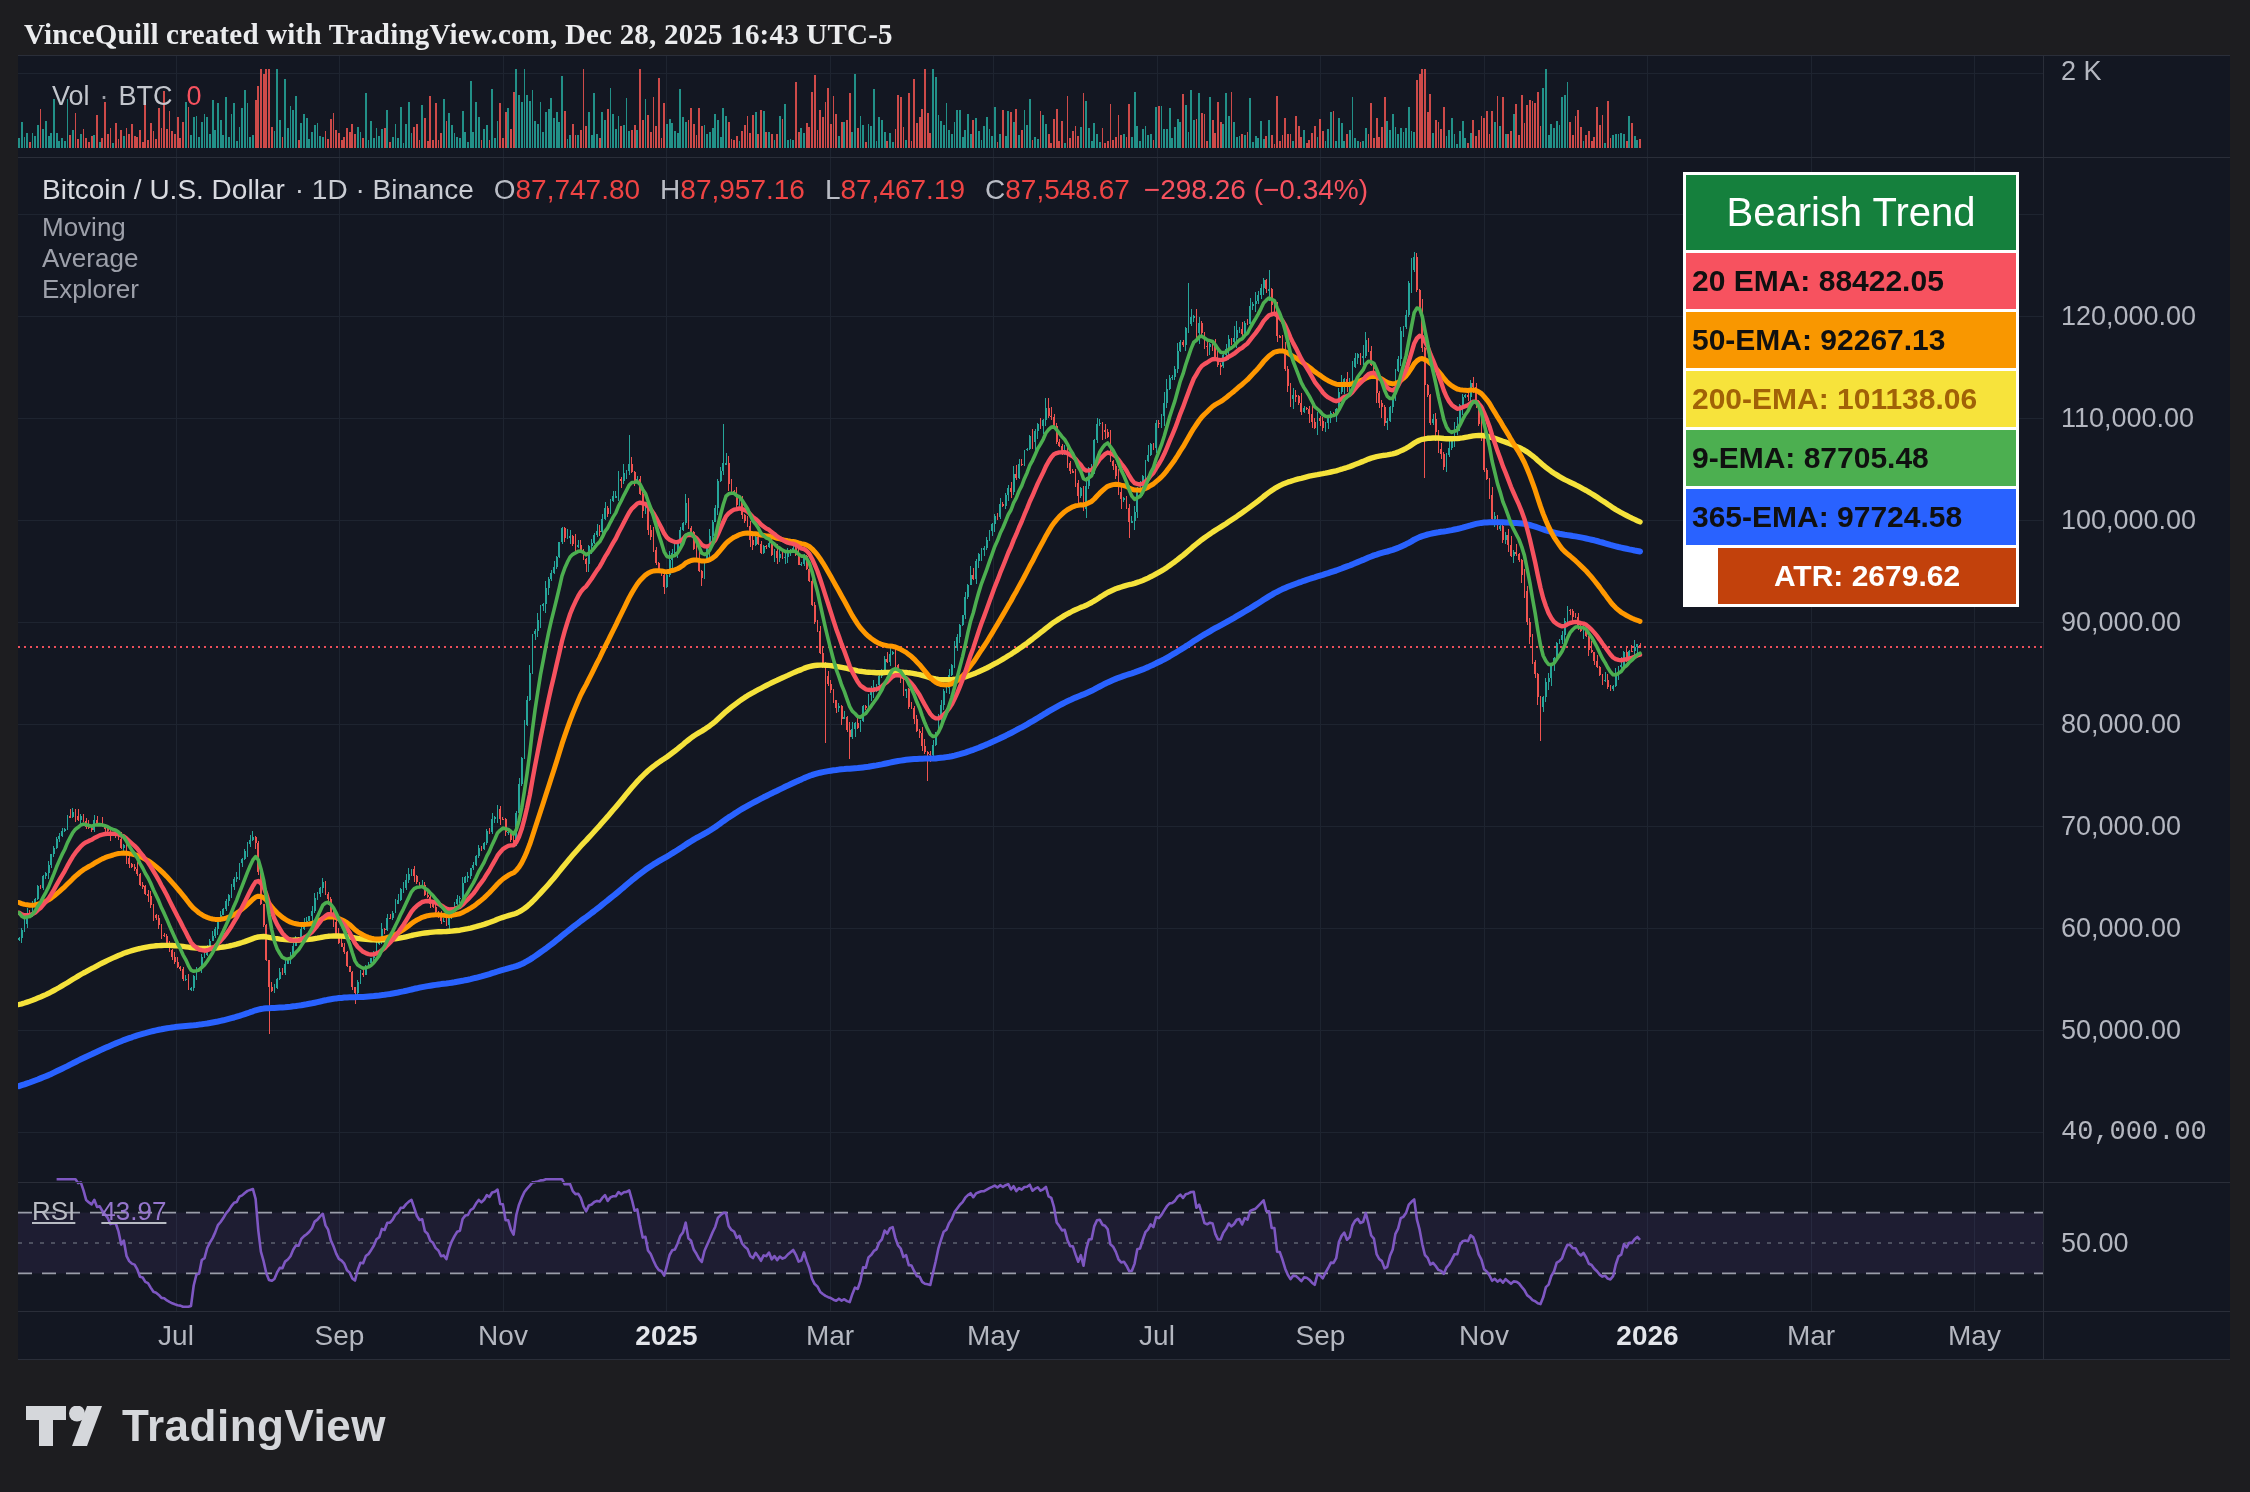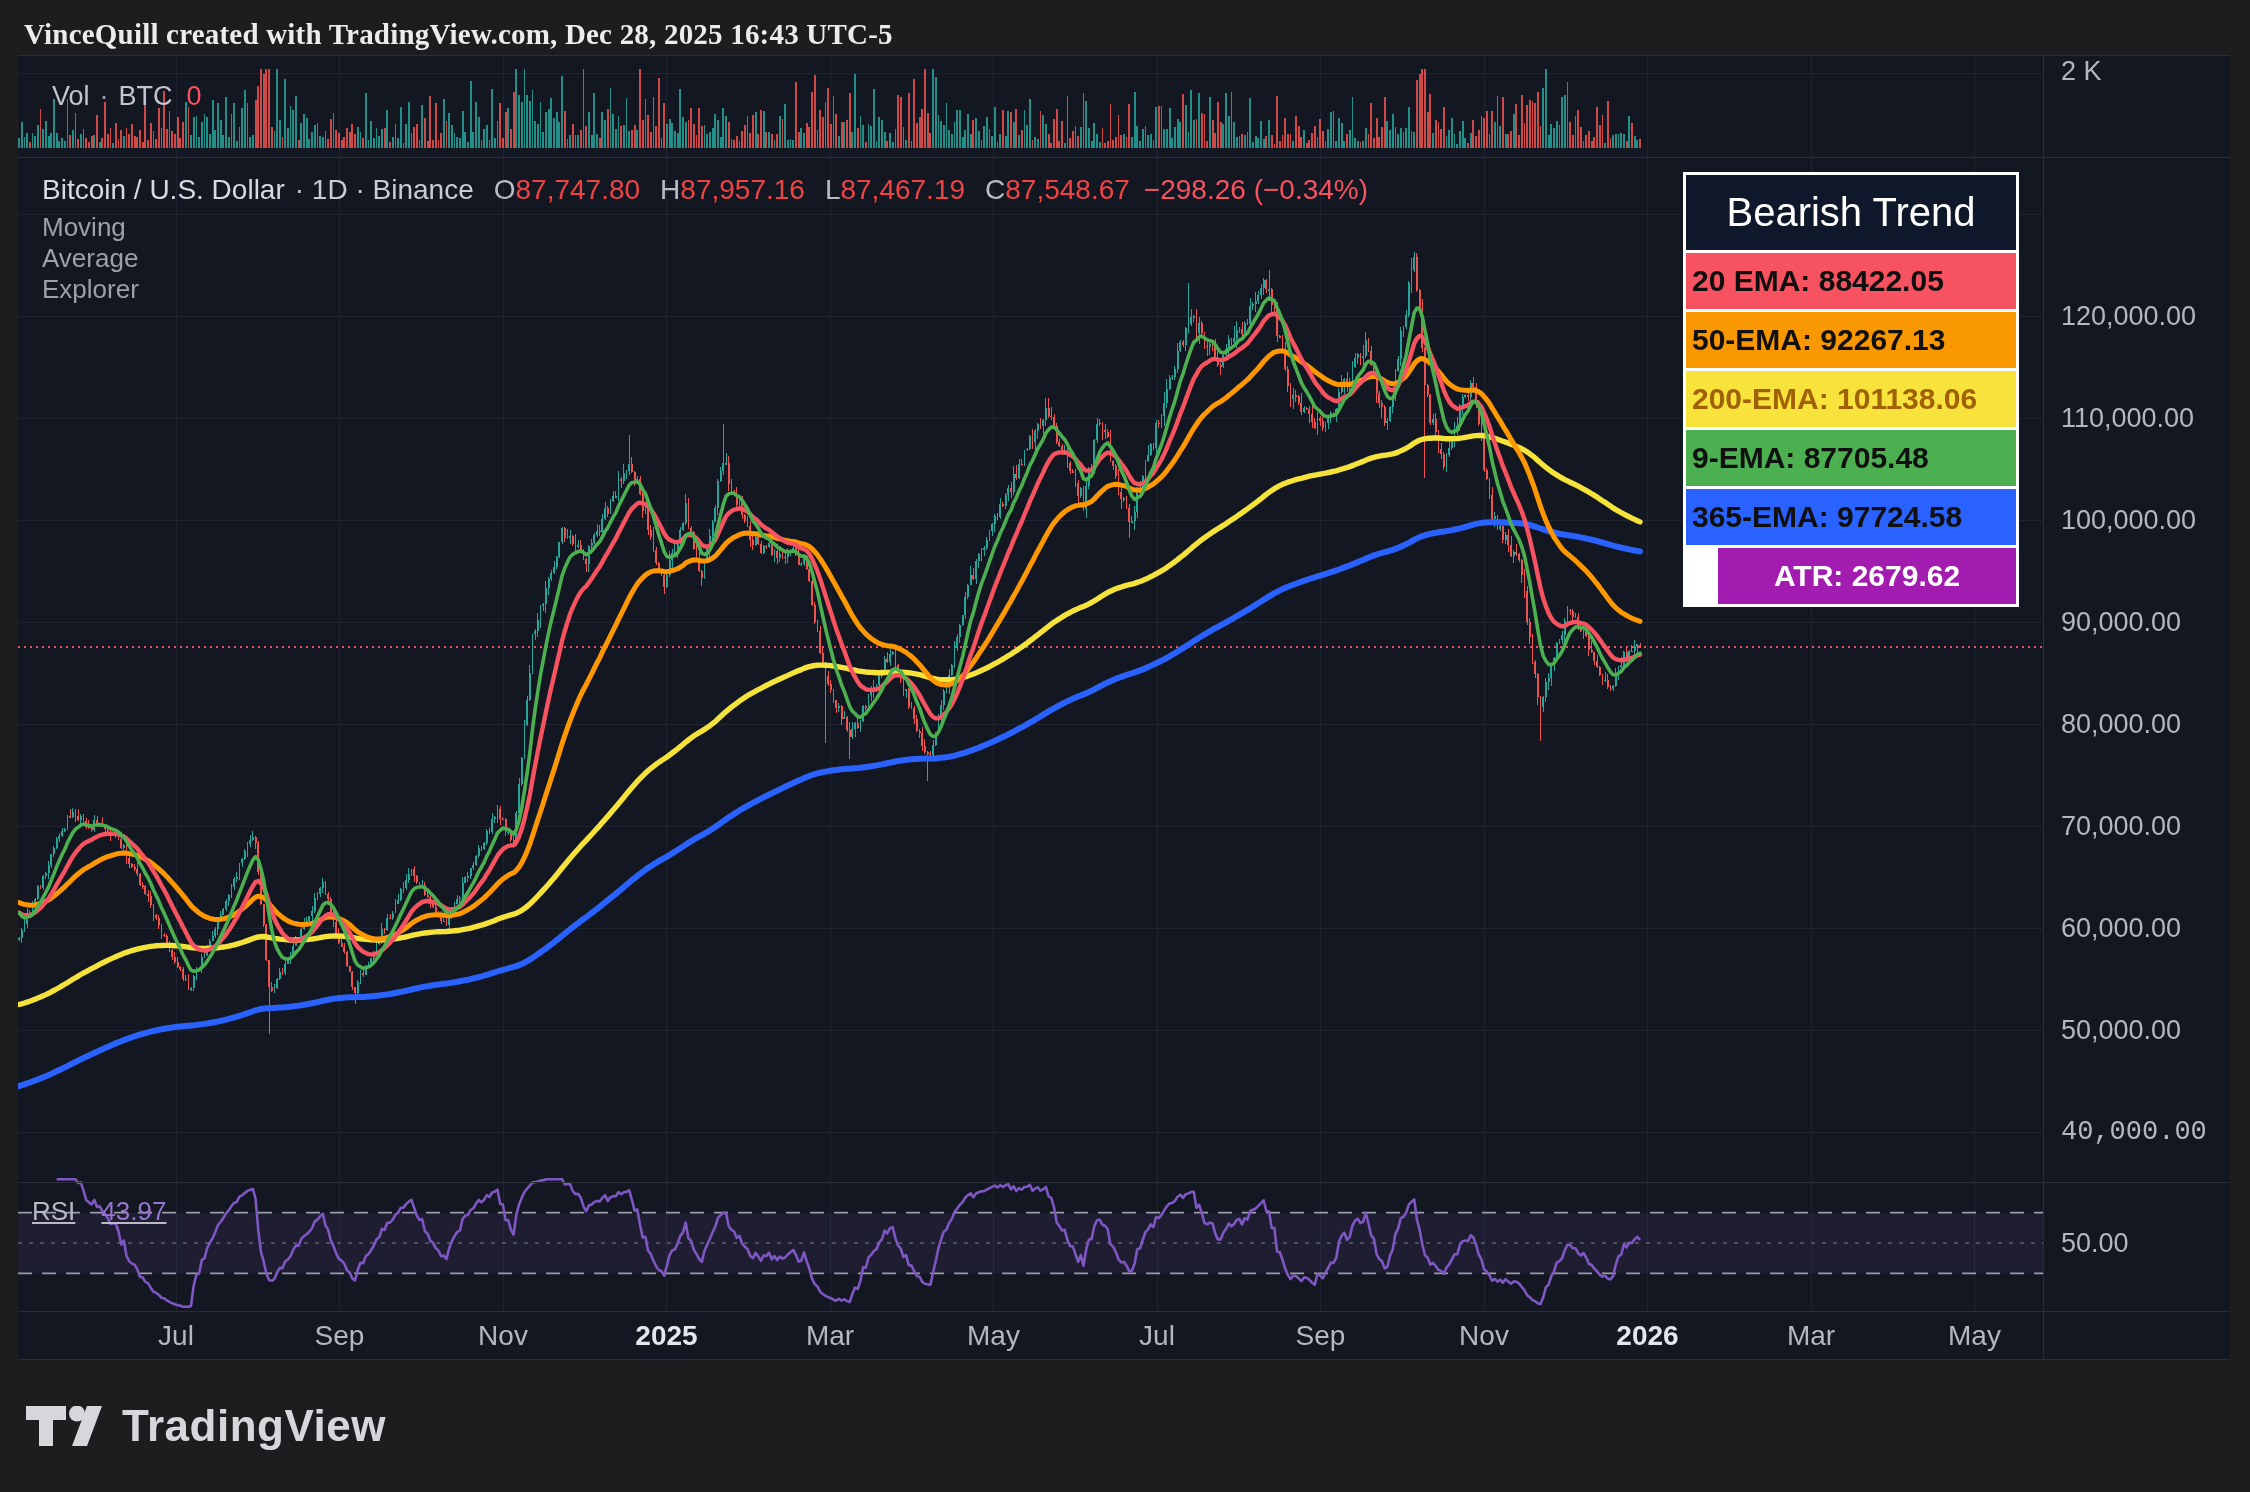--- a/index.html
+++ b/index.html
@@ -112,28 +112,28 @@
   <div id="vol-legend" class="abs">
     <span>Vol</span><span class="dot">·</span><span>BTC</span><span class="vol-value">0</span>
   </div>
 
   <div id="symbol-line" class="abs">
     <span>Bitcoin / U.S. Dollar</span><span class="meta">· 1D · Binance</span><span class="olabel">O</span><span class="oval">87,747.80</span><span class="olabel">H</span><span class="oval">87,957.16</span><span class="olabel">L</span><span class="oval">87,467.19</span><span class="olabel">C</span><span class="oval">87,548.67</span><span class="change">−298.26 (−0.34%)</span>
   </div>
   <div id="indicator-line" class="abs">Moving Average Explorer</div>
 
   <div id="legend-panel" class="abs">
-    <div id="legend-title" style="background: #0f172a;">Bearish Trend</div>
+    <div id="legend-title" style="background: #15803d;">Bearish Trend</div>
     <div id="legend-rows">
         <div class="legend-row" style="background: rgb(247, 82, 95); color: rgb(16, 16, 16);">20 EMA: 88422.05</div>
         <div class="legend-row" style="background: rgb(249, 151, 0); color: rgb(16, 16, 16);">50-EMA: 92267.13</div>
         <div class="legend-row" style="background: rgb(247, 227, 59); color: #a16207;">200-EMA: 101138.06</div>
         <div class="legend-row" style="background: rgb(76, 175, 80); color: rgb(16, 16, 16);">9-EMA: 87705.48</div>
         <div class="legend-row" style="background: rgb(41, 98, 255); color: rgb(16, 16, 16);">365-EMA: 97724.58</div>
-        <div class="legend-row center" style="background: #a21caf; color: rgb(255, 255, 255); margin-left: 32px;">ATR: 2679.62</div>
+        <div class="legend-row center" style="background: #c2410c; color: rgb(255, 255, 255); margin-left: 32px;">ATR: 2679.62</div>
       </div>
   </div>
 
   <div id="rsi-legend" class="abs">
     <span>RSI</span><span class="rsi-value">43.97</span>
   </div>
 
   <div id="price-axis" class="abs" style="left:2043px;top:55px;width:187px;height:1305px;">
     
     

